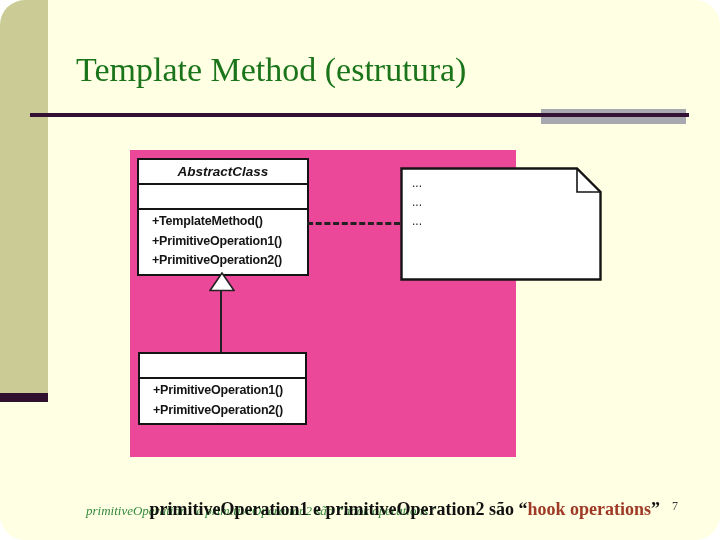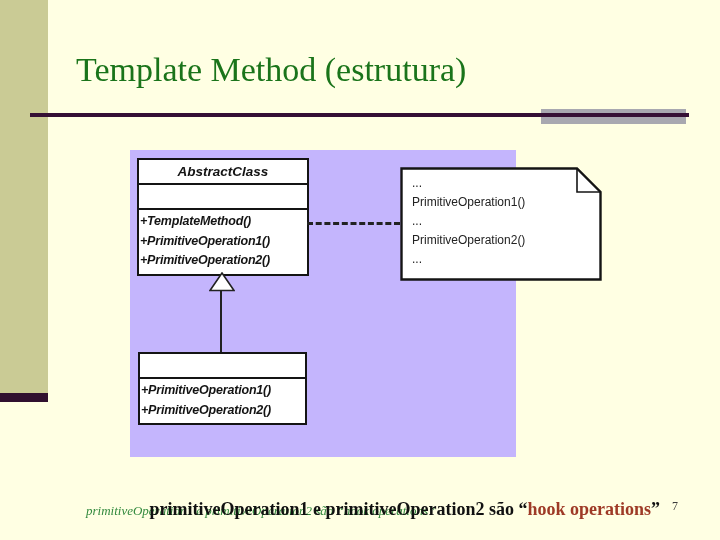--- a/index.html
+++ b/index.html
@@ -1,46 +1,47 @@
 <!DOCTYPE html>
 <html><head>
 <meta charset="utf-8">
 <style>
   html,body { margin:0; padding:0; }
   .slide {
     position:relative; width:720px; height:540px; overflow:hidden;
     background:#FFFFE3;
     font-family:"Liberation Sans", sans-serif;
+    border-radius:25px;
   }
   
   .sidebar { position:absolute; left:0; top:0; width:48px; height:396px; background:#CACB95; }
   .sidebar-accent { position:absolute; left:0; top:393px; width:48px; height:9px; background:#30102F; }
 
   
   .title {
     position:absolute; left:76px; top:48px; width:620px;
     font-family:"Liberation Serif", serif;
     font-size:34px; line-height:44px; color:#1A741A; white-space:nowrap;
   }
   .rule-gray { position:absolute; left:541px; top:109px; width:145px; height:15px; background:#A8A8B0; }
   .rule-line { position:absolute; left:30px; top:113px; width:659px; height:4px; background:#351035; }
 
   
-  .panel { position:absolute; left:130px; top:150px; width:386px; height:307px; background:#c4b5fd; }
+  .panel { position:absolute; left:130px; top:150px; width:386px; height:307px; background:#ec4899; }
 
   .uml-class { position:absolute; background:#fff; border:2px solid #141414; color:#141414; }
   .cls-abstract { left:7px; top:8px; width:168px; }
   .cls-concrete { left:8px; top:202px; width:165px; }
   .cls-name {
     height:23px; line-height:23px; text-align:center;
     font-weight:bold; font-size:13.5px; border-bottom:2px solid #141414;
   }
   .cls-name.italic { font-style:italic; }
   .cls-attrs { height:23px; border-bottom:2px solid #141414; }
-  .cls-methods { padding:2px 0 3px 1px;font-style:italic; }
+  .cls-methods { padding:2px 0 3px 13px; }
   .cls-methods div {
     font-size:12.5px; font-weight:bold; line-height:19.5px;
     letter-spacing:-0.2px; white-space:nowrap;
   }
 
   
   .dash-connector { position:absolute; left:177px; top:72px; width:93px; height:0; border-top:3px dashed #222; }
 
   
   .tri { position:absolute; left:79px; top:122px; }
@@ -103,23 +104,21 @@
     </svg>
     <div class="inherit-line"></div>
 
     <div class="note">
       <svg width="202" height="114" viewBox="0 0 202 114">
         <path d="M1.5,1.5 H177 L200.5,25 V112.5 H1.5 Z" fill="#ffffff" stroke="#141414" stroke-width="2.4"></path>
         <path d="M177,1.5 L177,25 L200.5,25" fill="none" stroke="#141414" stroke-width="1.6"></path>
       </svg>
       <div class="note-text">
         <div>...</div>
-        <div>PrimitiveOperation1()</div>
         <div>...</div>
-        <div>PrimitiveOperation2()</div>
         <div>...</div>
       </div>
     </div>
 
     <div class="uml-class cls-concrete">
       <div class="cls-attrs"></div>
       <div class="cls-methods">
         <div>+PrimitiveOperation1()</div>
         <div>+PrimitiveOperation2()</div>
       </div>

